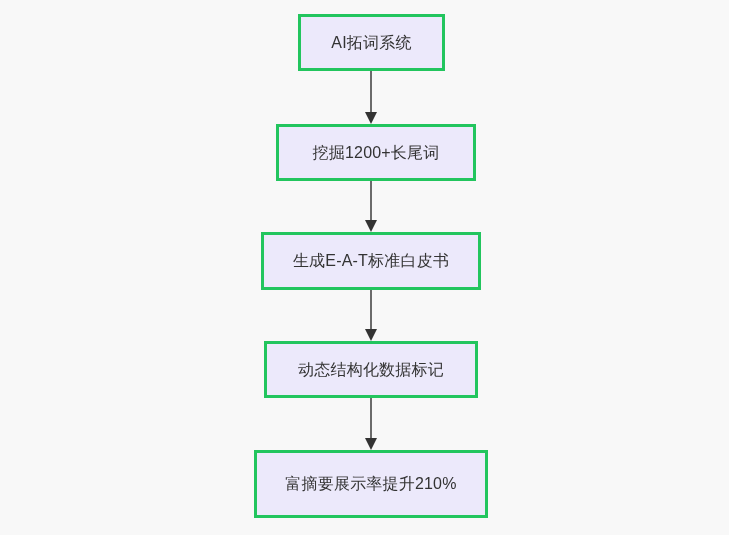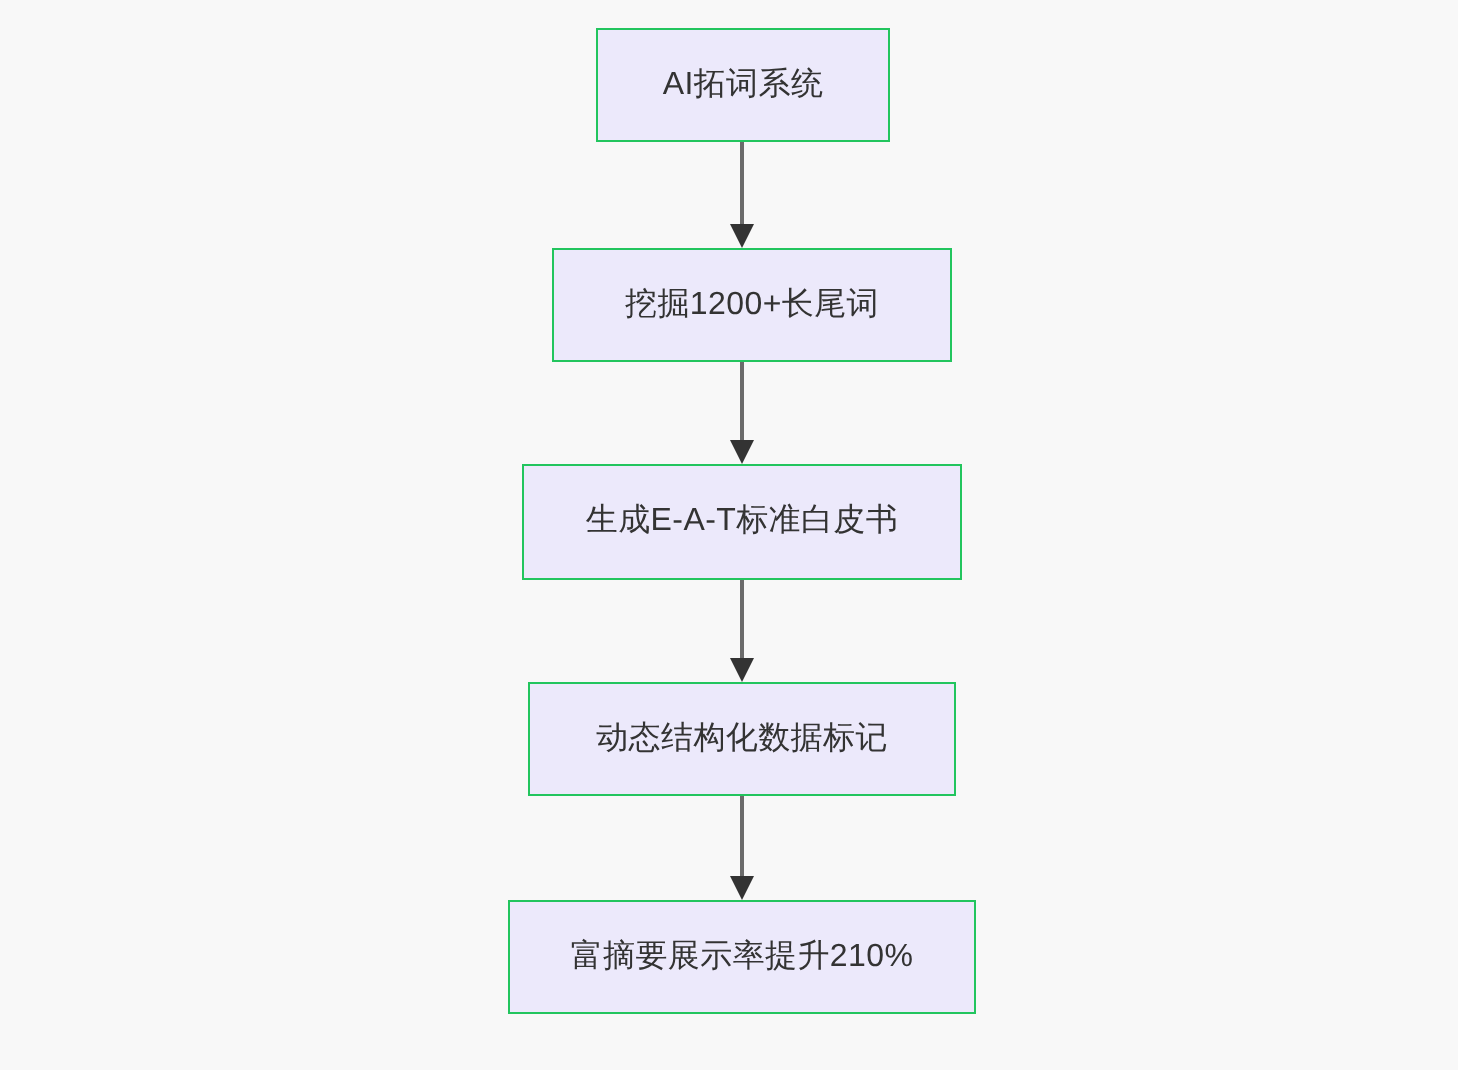--- a/index.html
+++ b/index.html
@@ -15,21 +15,21 @@
   }
   #flowchart {
     position: relative;
     width: 729px;
     height: 535px;
   }
   .node {
     position: absolute;
     box-sizing: border-box;
     background: #ece9fb;
-    border: 1px solid #22c55e;
+    border: 3px solid #22c55e;
     border-radius: 0px;
     display: flex;
     align-items: center;
     justify-content: center;
     color: #333333;
     font-size: 16px;
     line-height: 1.2;
     white-space: nowrap;
     letter-spacing: 0.2px;
   }
@@ -84,17 +84,17 @@
   </div>
 
   <div class="node" style="left:264px; top:341px; width:214px; height:57px;">
     <span>动态结构化数据标记</span>
   </div>
 
   <div class="node" style="left:261px; top:232px; width:220px; height:58px;">
     <span>生成E-A-T标准白皮书</span>
   </div>
 
-  <div class="node" style="left:254px; top:450px; width:234px; height:57px;">
+  <div class="node" style="left:254px; top:450px; width:234px; height:68px;">
     <span>富摘要展示率提升210%</span>
   </div>
 
 </div>
 
 </body></html>

